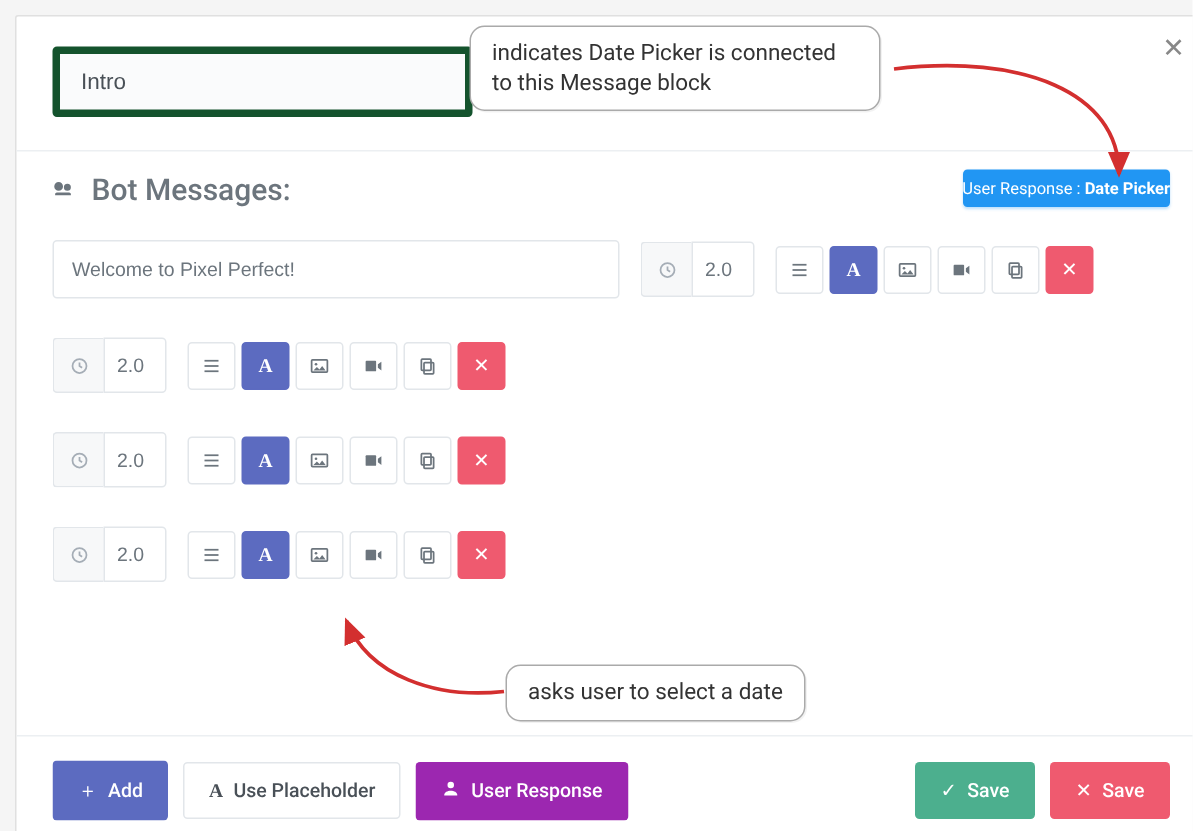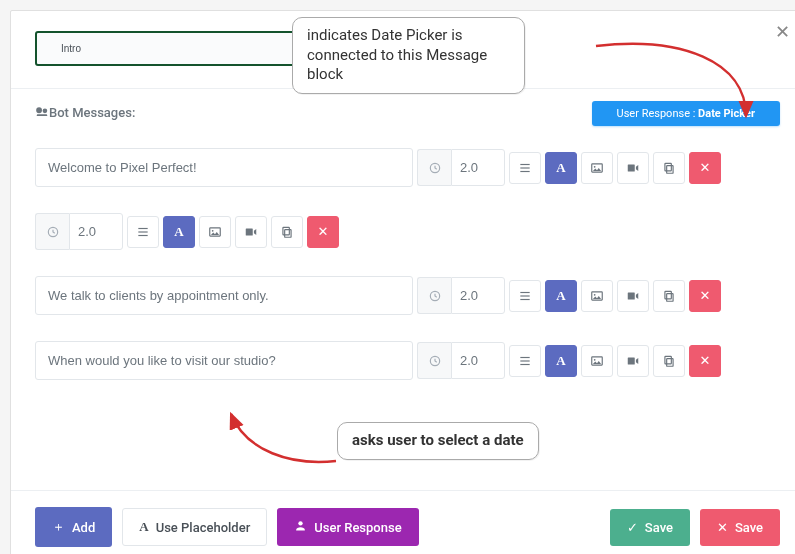--- a/index.html
+++ b/index.html
@@ -26,24 +26,24 @@
     right: 14px;
     color: #888;
     cursor: pointer;
     font-size: 18px;
   }
   .header-row {
     padding: 20px 24px 10px 24px;
   }
   .title-input {
     width: 280px;
-    border: 2px solid #14532d;
+    border: 5px solid #14532d;
     border-radius: 3px;
-    padding: 10px 24px;
-    font-size: 10px;
+    padding: 10px 14px;
+    font-size: 15px;
     color: #495057;
     background: #fafbfc;
   }
   .divider {
     height: 1px;
     background: #eceff2;
     margin: 12px 0 0 0;
   }
   .body-area {
     padding: 12px 24px 0 24px;
@@ -52,37 +52,37 @@
   }
   .section-head {
     display: flex;
     align-items: center;
     justify-content: space-between;
     margin-bottom: 22px;
   }
   .section-title-wrap {
     display: flex;
     align-items: flex-start;
-    gap: 0;
+    gap: 12px;
     color: #6c757d;
-    font-size: 13px;
+    font-size: 20px;
     font-weight: 500;
   }
   .badge-blue {
     background: #2196f3;
     color: #fff;
     font-size: 11px;
-    padding: 6px 25px;
+    padding: 6px 0;
     border-radius: 3px;
     box-shadow: 0 1px 2px rgba(33,150,243,0.3);
   }
   .msg-row {
     display: flex;
     align-items: center;
-    gap: 4px;
+    gap: 14px;
     margin-bottom: 26px;
   }
   .msg-text {
     flex: 1;
     max-width: 378px;
     border: 1px solid #e2e6ea;
     border-radius: 3px;
     padding: 11px 12px;
     font-size: 13px;
     color: #6c757d;
@@ -97,21 +97,21 @@
     border: 1px solid #e2e6ea;
     border-right: none;
     border-radius: 3px 0 0 3px;
     display: flex;
     align-items: center;
     justify-content: center;
     background: #f7f8f9;
     color: #a5adb6;
   }
   .delay-input {
-    width: 54px;
+    width: 42px;
     border: 1px solid #e2e6ea;
     border-radius: 0 3px 3px 0;
     padding: 10px 8px;
     font-size: 13px;
     color: #6c757d;
   }
   .tool-row {
     display: flex;
     gap: 4px;
     align-items: center;
@@ -170,22 +170,22 @@
     background: #fff;
     border: 1px solid #aaa;
     border-radius: 10px;
     padding: 8px 14px;
     font-size: 15px;
     color: #333;
     box-shadow: 1px 1px 0 rgba(0,0,0,0.05);
     line-height: 1.3;
     z-index: 5;
   }
-  .callout-1 { top: 6px; left: 281px; width: 233px; }
-  .callout-2 { top: 411px; left: 326px; font-weight: bold; }
+  .callout-1 { top: 6px; left: 302px; width: 274px; }
+  .callout-2 { top: 432px; left: 326px; }
   .arrow-svg { position:absolute; pointer-events:none; z-index:4; }
 
   
   .tool-btn svg, .section-title-wrap svg, .delay-icon svg, .btn svg { width:14px; height:14px; }
   .btn svg { width:13px; height:13px; }
 </style>
 </head>
 <body>
 
 <div class="dialog">
@@ -296,21 +296,20 @@
             <div class="tool-btn">
               <svg viewBox="0 0 24 24" fill="currentColor">
                 <rect x="8" y="8" width="11" height="13" rx="1" fill="none" stroke="currentColor" stroke-width="2"></rect>
                 <rect x="5" y="4" width="11" height="13" rx="1" fill="none" stroke="currentColor" stroke-width="2"></rect>
               </svg>
             </div>
             <div class="tool-btn danger">✕</div>
           </div>
         </div>
         <div class="msg-row">
-          <input class="msg-text" value="We talk to clients by appointment only." style="">
           <div class="delay-group">
             <div class="delay-icon">
               <svg viewBox="0 0 24 24" fill="currentColor">
                 <circle cx="12" cy="12" r="8" fill="none" stroke="currentColor" stroke-width="2"></circle>
                 <path d="M12 8v4l3 2" stroke="currentColor" stroke-width="2" fill="none"></path>
               </svg>
             </div>
             <input class="delay-input" value="2.0" style="">
           </div>
           <div class="tool-row">
@@ -340,21 +339,20 @@
             <div class="tool-btn">
               <svg viewBox="0 0 24 24" fill="currentColor">
                 <rect x="8" y="8" width="11" height="13" rx="1" fill="none" stroke="currentColor" stroke-width="2"></rect>
                 <rect x="5" y="4" width="11" height="13" rx="1" fill="none" stroke="currentColor" stroke-width="2"></rect>
               </svg>
             </div>
             <div class="tool-btn danger">✕</div>
           </div>
         </div>
         <div class="msg-row">
-          <input class="msg-text" value="When would you like to visit our studio?" style="">
           <div class="delay-group">
             <div class="delay-icon">
               <svg viewBox="0 0 24 24" fill="currentColor">
                 <circle cx="12" cy="12" r="8" fill="none" stroke="currentColor" stroke-width="2"></circle>
                 <path d="M12 8v4l3 2" stroke="currentColor" stroke-width="2" fill="none"></path>
               </svg>
             </div>
             <input class="delay-input" value="2.0" style="">
           </div>
           <div class="tool-row">

